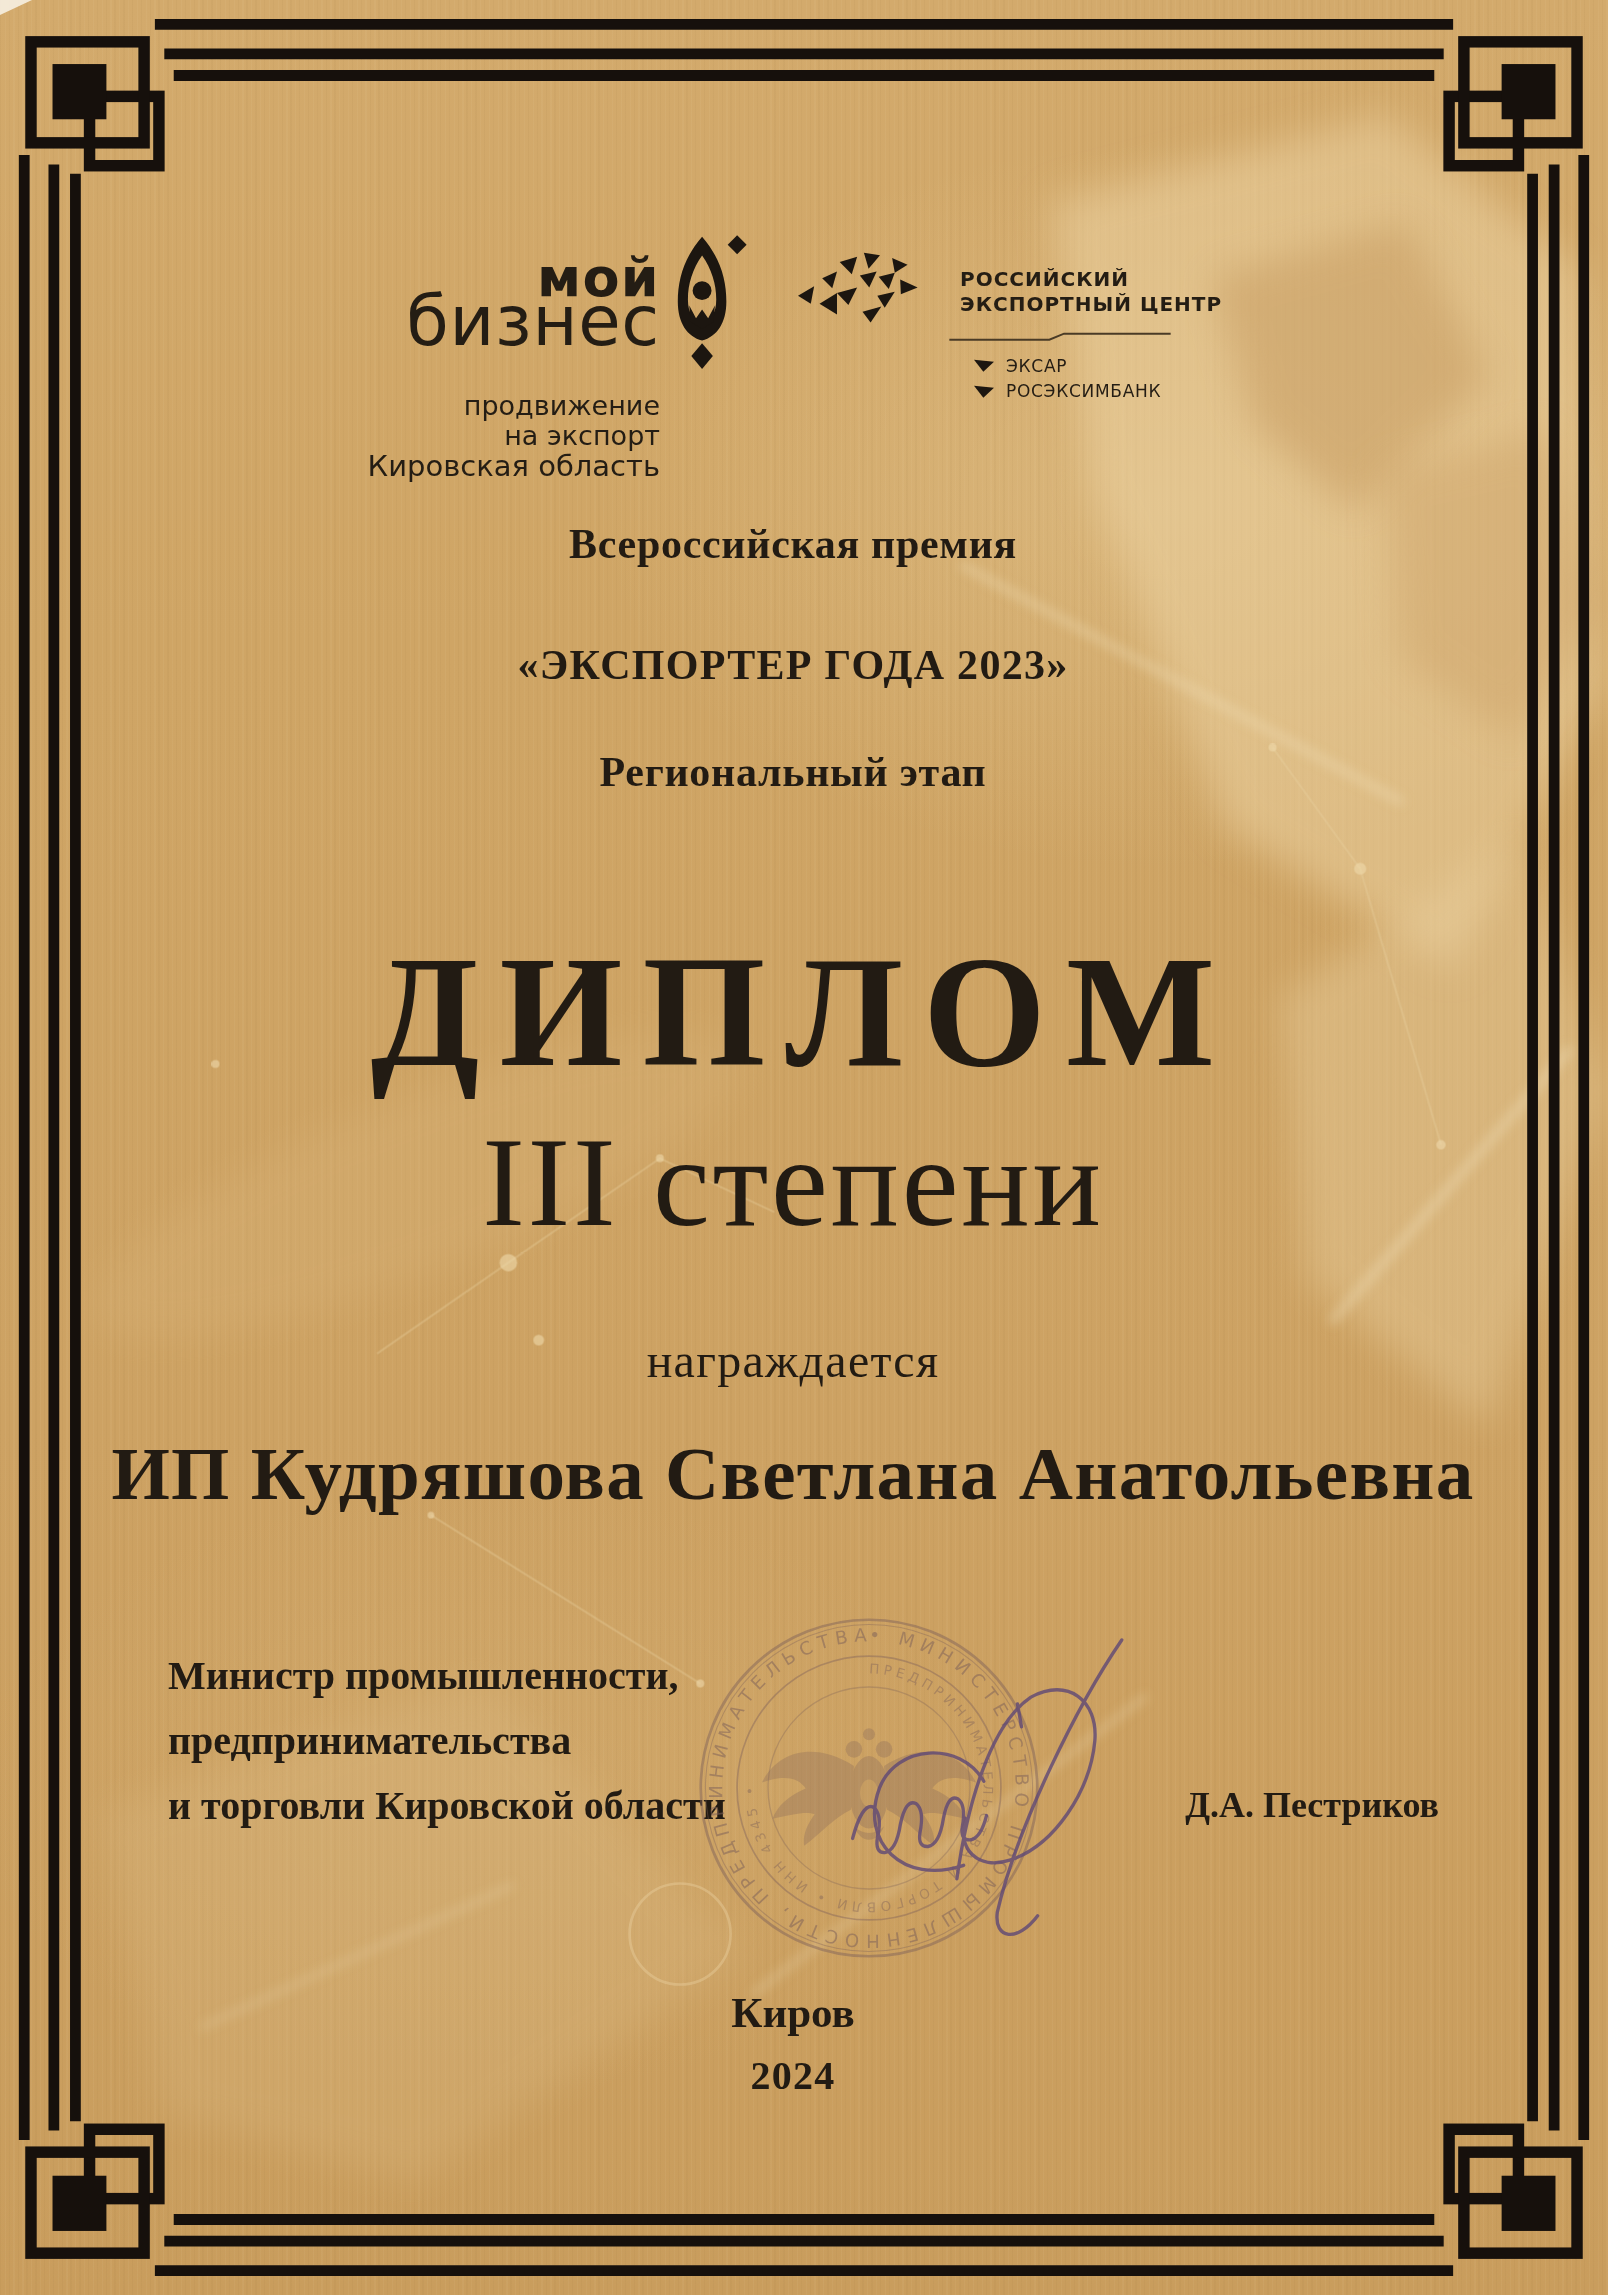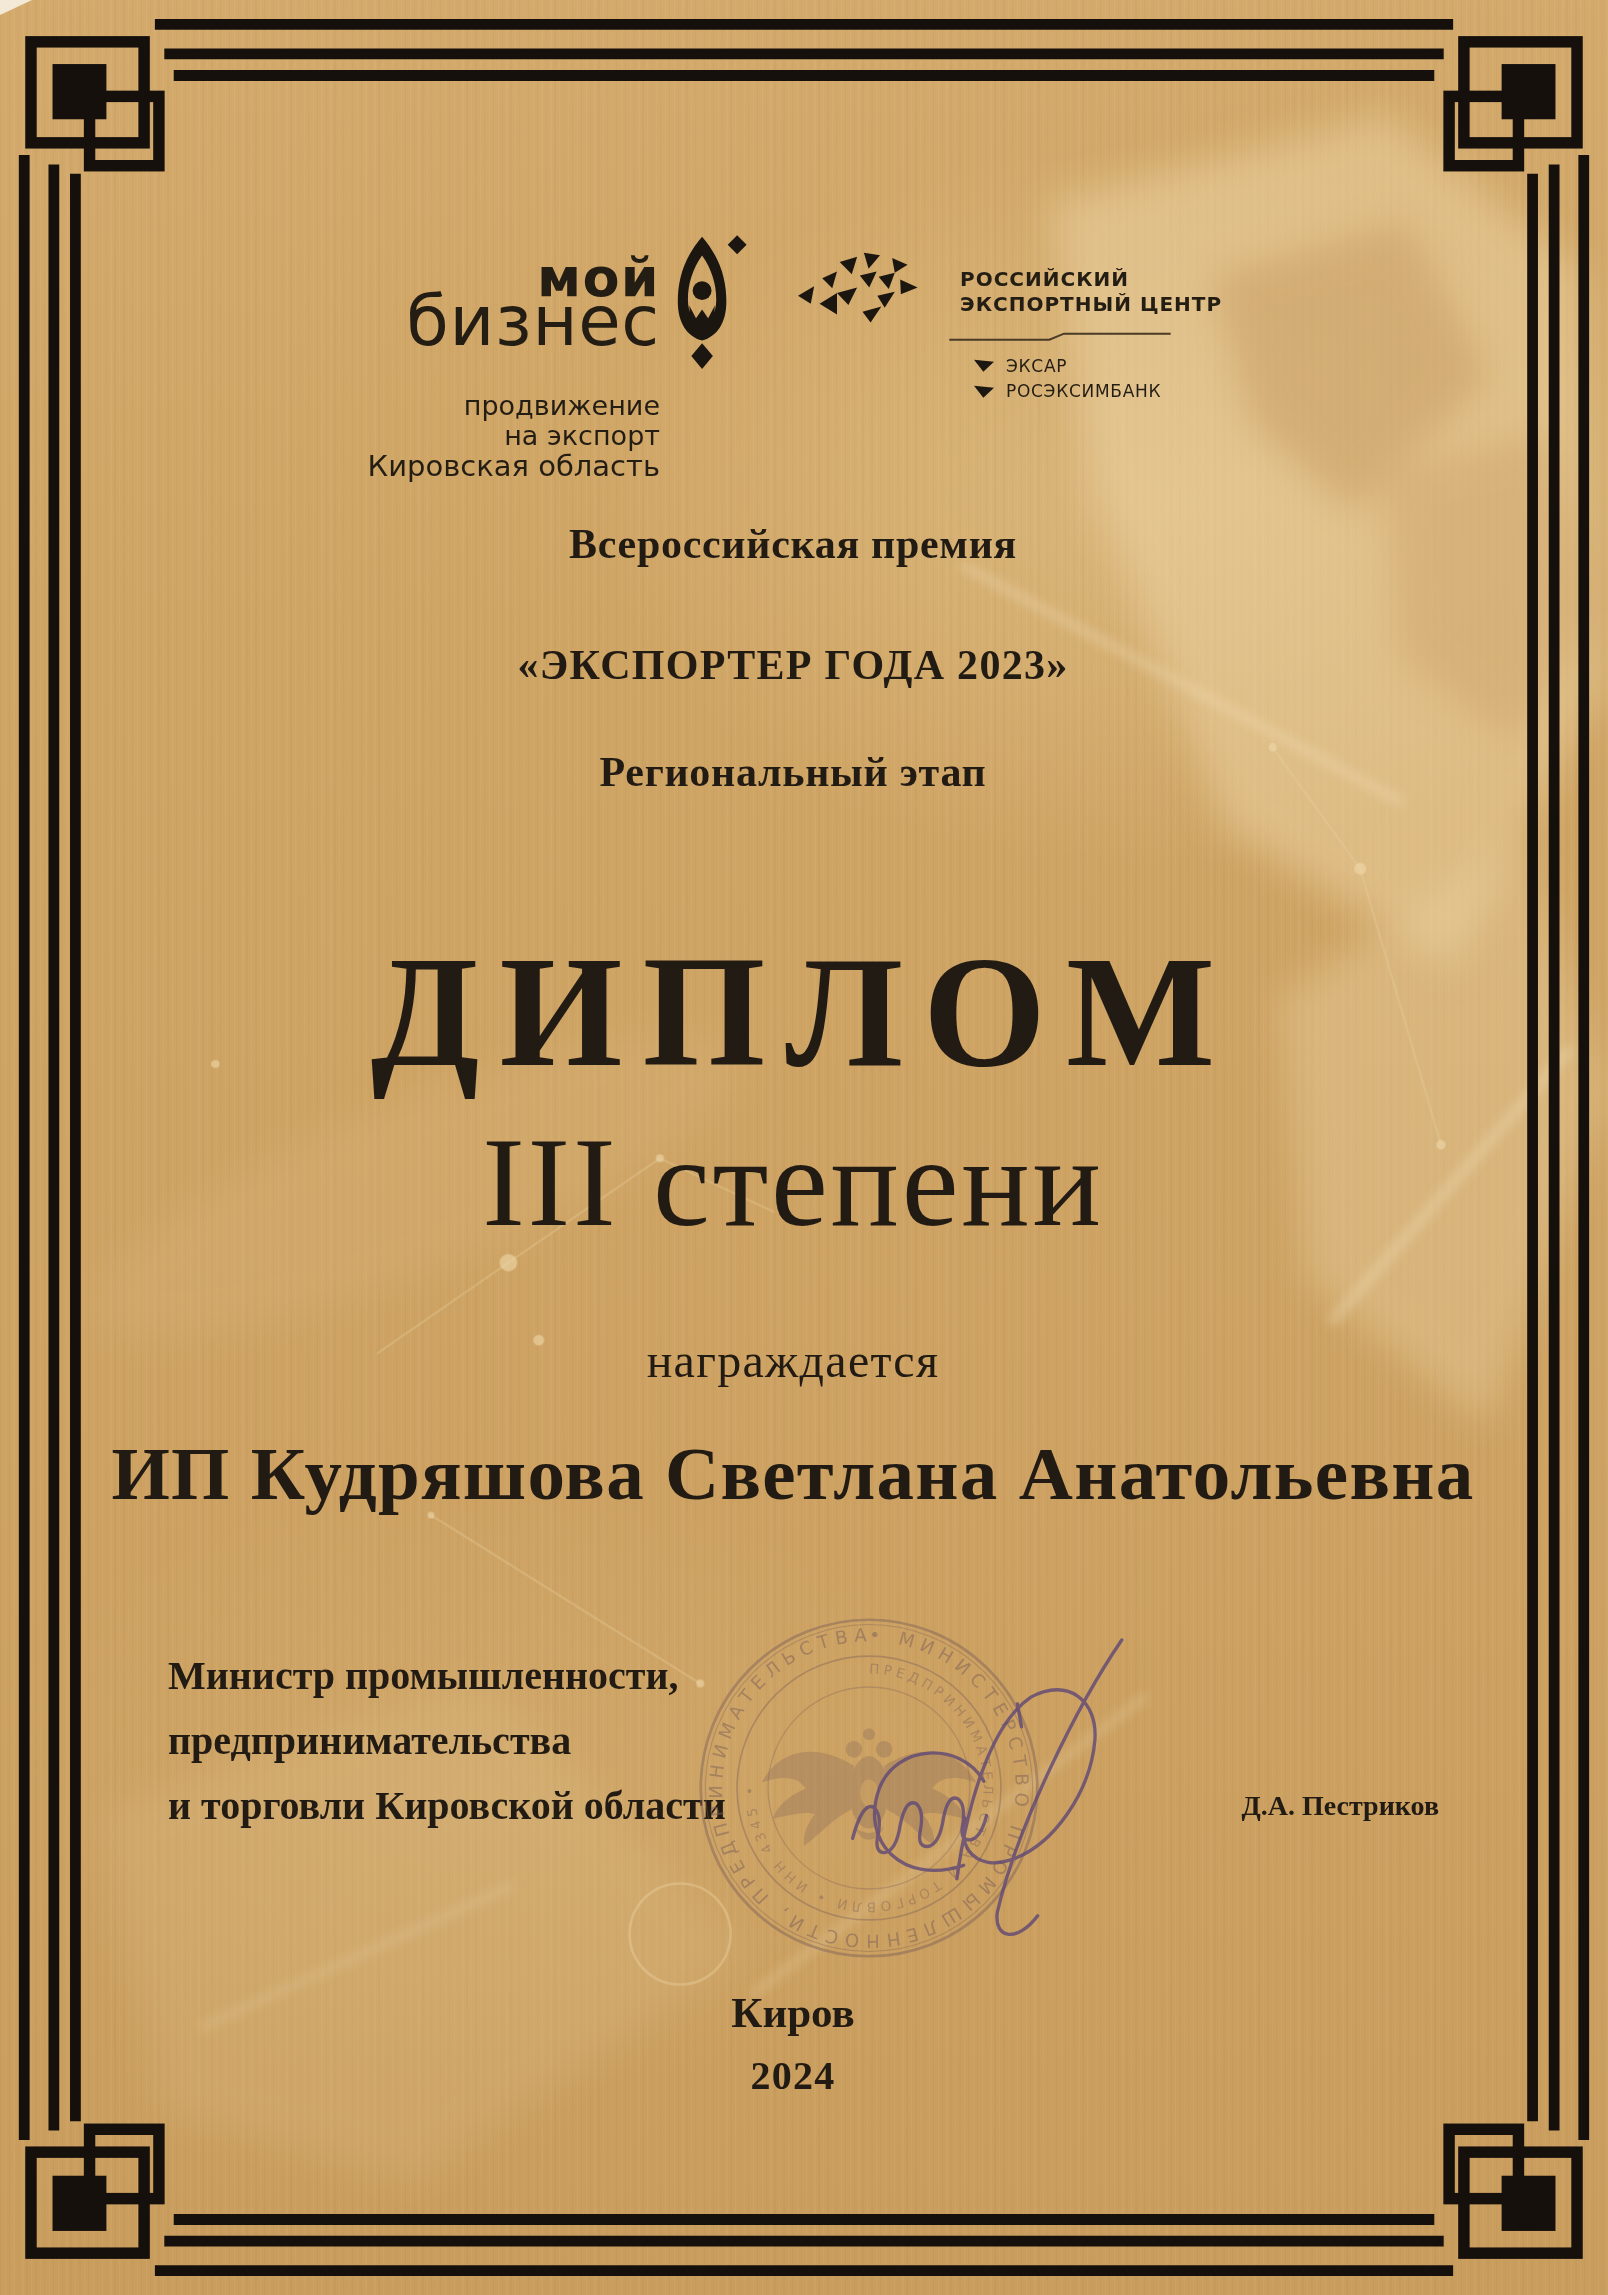--- a/index.html
+++ b/index.html
@@ -48,21 +48,21 @@
   .h1b{top:585px;font-size:42px;font-weight:bold;letter-spacing:1.3px;}
   .h1c{top:641px;font-size:42px;font-weight:bold;letter-spacing:1.3px;}
   .h1d{top:748px;font-size:42px;font-weight:bold;letter-spacing:0.7px;}
   .t-diploma{top:933px;font-size:158px;font-weight:bold;letter-spacing:20px;padding-left:20px;line-height:1;}
   .t-degree{top:1118px;font-size:128px;font-weight:normal;letter-spacing:2.7px;line-height:1;}
   .t-awarded{top:1335px;font-size:48px;font-weight:normal;letter-spacing:1.3px;line-height:1.1;text-align:center;}
   .t-name{top:1433px;font-size:75px;font-weight:bold;letter-spacing:1.3px;line-height:1.1;white-space:nowrap;}
 
   
   .minister{left:168px;top:1643px;font-size:40px;font-weight:bold;line-height:65px;}
-  .signer{top:1773px;right:177px;font-size:28px;font-weight:bold;line-height:65px;}
+  .signer{top:1773px;right:177px;font-size:36px;font-weight:bold;line-height:65px;}
 
   
   .city{top:1988px;font-size:43px;font-weight:bold;}
   .year{top:2052px;font-size:40px;font-weight:bold;letter-spacing:1.3px;}
 
   .scan-wedge{left:0;top:0;width:0;height:0;
     border-left:32px solid rgba(246,240,226,.9);
     border-bottom:15px solid transparent;}
 </style>
 </head>

